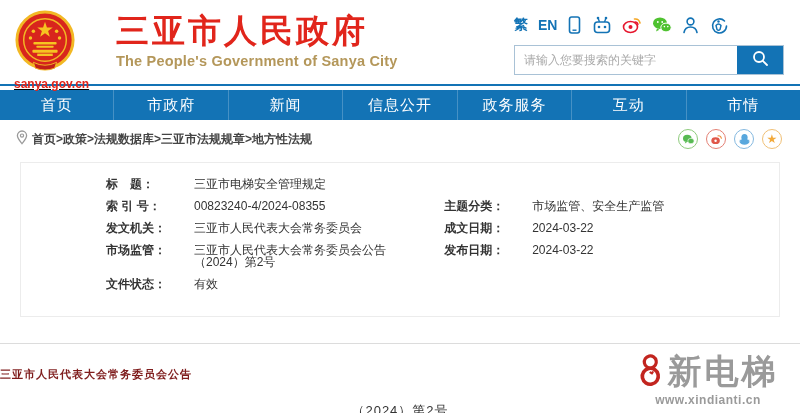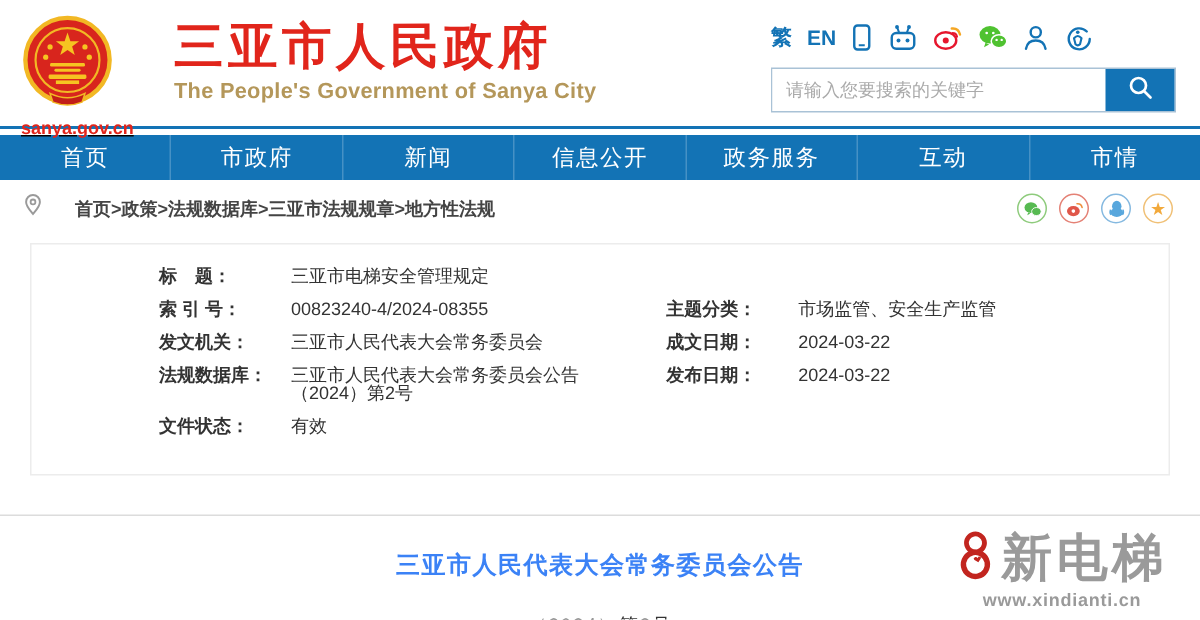--- a/index.html
+++ b/index.html
@@ -27,43 +27,43 @@
     justify-content:center; cursor:pointer; }
 
   
   .nav { margin-top:4px; height:30px; background:#1373b5; display:flex; }
   .nav-item { flex:1; display:flex; align-items:center; justify-content:center; color:#fff;
     font-size:15px; letter-spacing:1px; cursor:pointer; }
   .nav-item + .nav-item { border-left:1px solid rgba(255,255,255,0.22); }
 
   
   .crumb-row { display:flex; align-items:center; padding:9px 18px 8px 16px; }
-  .crumb-text { margin-left:22px; font-size:12px; font-weight:bold; color:#444; cursor:pointer; }
+  .crumb-text { margin-left:4px; font-size:12px; font-weight:bold; color:#444; cursor:pointer; }
   .share-row { margin-left:auto; display:flex; gap:8px; }
   .share { width:20px; height:20px; border-radius:50%; display:flex; align-items:center;
     justify-content:center; cursor:pointer; background:#fff; }
   .share.wx { border:1px solid #8ecb7c; }
   .share.wb { border:1px solid #e48175; }
   .share.qq { border:1px solid #85b9e0; }
   .share.fav { border:1px solid #f0c076; color:#f2a93b; font-size:12px; line-height:1; }
 
   
   .meta-box { margin:5px 20px 0; border:1px solid #ececec; padding:15px 0 16px;
     display:flex; }
   .meta-col { font-size:12px; color:#333; }
   .meta-col.left { width:52%; padding-left:56px; }
   .meta-col.right { width:48%; padding-top:22px; }
   .meta-row { display:flex; margin-bottom:10px; line-height:12px; }
   .meta-label { font-weight:bold; white-space:pre; width:80px; flex:none;margin-left:29px; }
   .meta-value { margin-left:8px; }
 
   
   .divider { margin-top:26px; border-top:1px solid #dcdcdc; }
-  .doc-title { margin-top:23px; text-align:center; font-size:16px; font-weight:bold;
-    color:#3b82f6; letter-spacing:1px; }
+  .doc-title { margin-top:23px; text-align:left; font-size:11px; font-weight:bold;
+    color:#7f1d1d; letter-spacing:1px; }
   .doc-number { margin-top:20px; text-align:center; font-size:13px; color:#333; letter-spacing:1px; }
 
   
   .watermark { position:absolute; right:8px; bottom:6px; width:168px; text-align:center;
     color:#9a9a9a; font-weight:bold;
     text-shadow:-1px -1px 0 #fff,1px -1px 0 #fff,-1px 1px 0 #fff,1px 1px 0 #fff; }
   .wm-top { display:flex; align-items:center; justify-content:center; gap:4px; }
   .wm-brand { font-size:34px; letter-spacing:3px; }
   .wm-site { font-size:12px; letter-spacing:0.5px; margin-top:-2px; }
 </style>
@@ -219,21 +219,21 @@
       </div>
       <div class="meta-row">
         <span class="meta-label">索 引 号：</span>
         <span class="meta-value">00823240-4/2024-08355</span>
       </div>
       <div class="meta-row">
         <span class="meta-label">发文机关：</span>
         <span class="meta-value">三亚市人民代表大会常务委员会</span>
       </div>
       <div class="meta-row">
-        <span class="meta-label">法规数据库：</span>
+        <span class="meta-label">市场监管：</span>
         <span class="meta-value">三亚市人民代表大会常务委员会公告（2024）第2号</span>
       </div>
       <div class="meta-row">
         <span class="meta-label">文件状态：</span>
         <span class="meta-value">有效</span>
       </div>
     </div>
     <div class="meta-col right">
       <div class="meta-row">
         <span class="meta-label">主题分类：</span>

